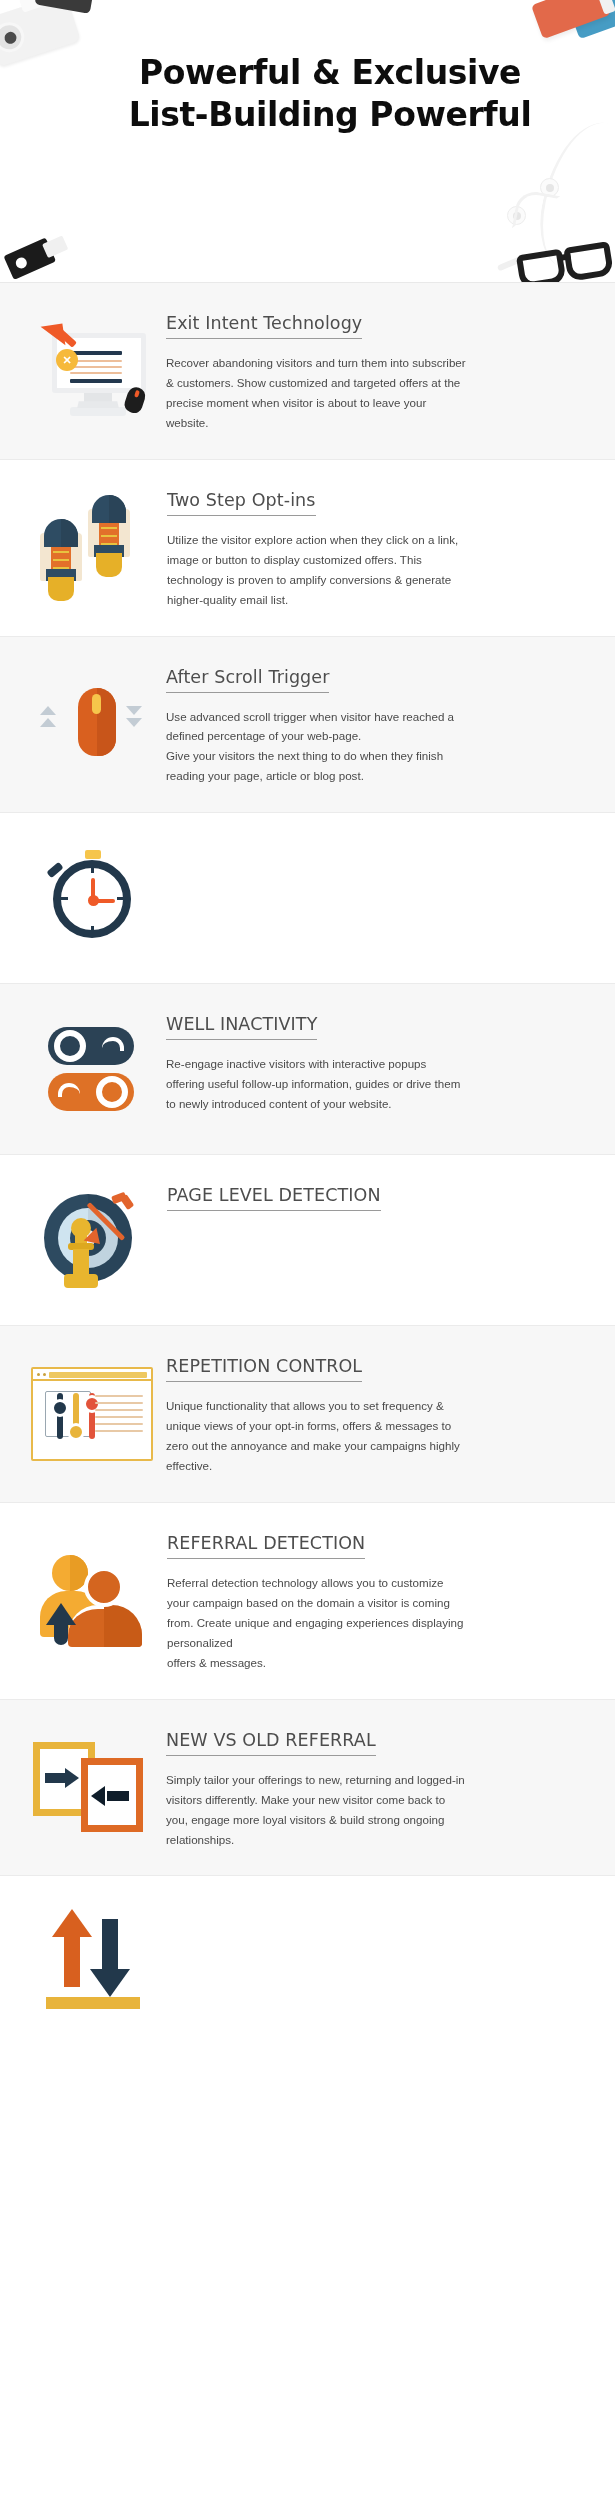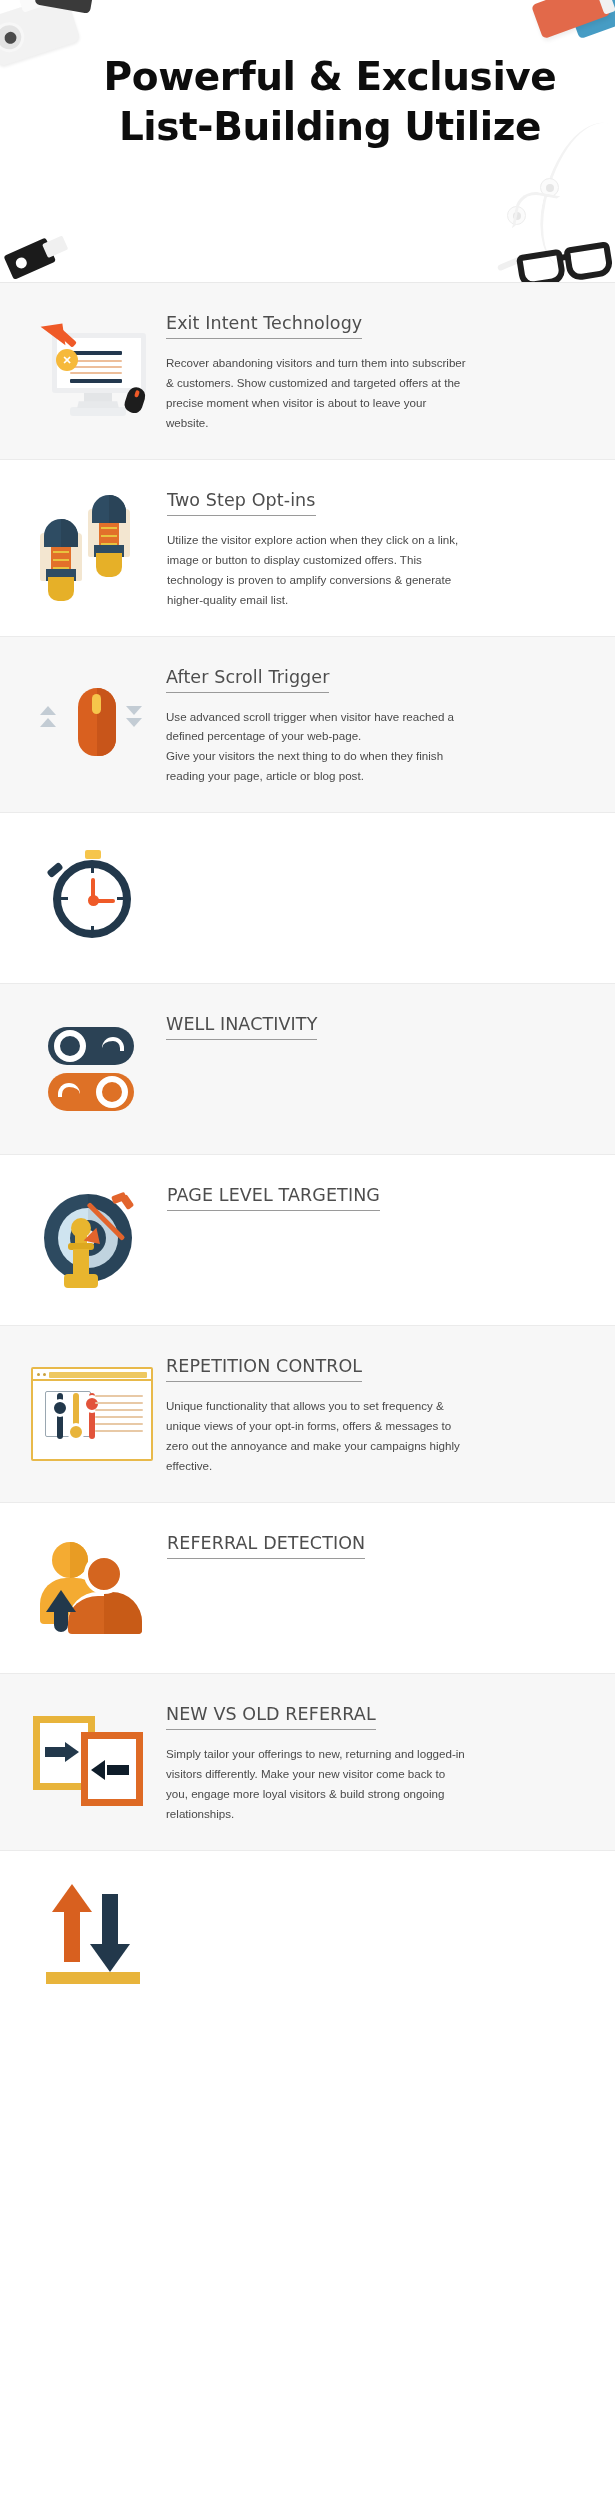--- a/index.html
+++ b/index.html
@@ -25,21 +25,21 @@
     border-bottom: 1px solid #e9e9e9;
   }
   .hero-title {
     position: absolute;
     top: 52px;
     left: 0;
     right: 0;
     text-align: center;
     font-family: "DejaVu Sans", sans-serif;
     font-weight: 700;
-    font-size: 39px;
+    font-size: 33px;
     line-height: 1.28;
     letter-spacing: -0.4px;
     color: #0d0d0d;
     z-index: 5;
     padding-left: 45px;
   }
   .hero-title .l2 { display: block; }
 
   
   .deco { position: absolute; z-index: 1; }
@@ -339,21 +339,21 @@
 
     <div class="deco glasses">
       <div class="gl-arm"></div>
         <div class="gl-l"></div>
         <div class="gl-bridge"></div>
         <div class="gl-r"></div>
     </div>
 
     <h1 class="hero-title">
       <span>Powerful &amp; Exclusive</span>
-      <span class="l2">List-Building Utilize</span>
+      <span class="l2">List-Building Powerful</span>
     </h1>
   </div>
 
   <div class="feature alt">
     <div class="icon-col">
       <div class="ico mon">
         <div class="mon-screen"></div>
         <div class="ln d" style="top:28px"></div>
         <div class="ln t" style="top:37px"></div>
         <div class="ln t" style="top:43px"></div>
@@ -448,20 +448,21 @@
             <span class="tg-arc"></span>
           </div>
         <div class="tg tg2">
             <span class="tg-arc"></span>
             <span class="tg-knob"></span>
           </div>
       </div>
     </div>
     <div class="text-col">
       <div class="feat-title">WELL INACTIVITY</div>
+      <div class="feat-desc">Re-engage inactive visitors with interactive popups offering useful follow-up information, guides or drive them to newly introduced content of your website.</div>
     </div>
   </div>
 
   <div class="feature plain">
     <div class="icon-col">
       <div class="ico target">
         <div class="tgt-r tgt-1"></div>
         <div class="tgt-r tgt-2"></div>
         <div class="tgt-r tgt-3"></div>
         <div class="tgt-r tgt-4"></div>
@@ -474,21 +475,21 @@
             <div class="pawn-f"></div>
         </div>
         <div class="arw">
           <div class="arw-s"></div>
             <div class="arw-t"></div>
             <div class="arw-head"></div>
         </div>
       </div>
     </div>
     <div class="text-col">
-      <div class="feat-title">PAGE LEVEL TARGETING</div>
+      <div class="feat-title">PAGE LEVEL DETECTION</div>
     </div>
   </div>
 
   <div class="feature alt">
     <div class="icon-col">
       <div class="ico brw">
         <div class="brw-bar">
           <div class="brw-dots">
               <i></i>
               <i></i>
@@ -532,20 +533,22 @@
           <div class="p-front-sh"></div>
           <div class="p-front-h"></div>
         <div class="p-arrow">
             <div class="p-arrow-h"></div>
             <div class="p-arrow-t"></div>
           </div>
       </div>
     </div>
     <div class="text-col">
       <div class="feat-title">REFERRAL DETECTION</div>
+      <div class="feat-desc" style="white-space:pre-line">Referral detection technology allows you to customize your campaign based on the domain a visitor is coming from. Create unique and engaging experiences displaying personalized
+offers &amp; messages.</div>
     </div>
   </div>
 
   <div class="feature alt">
     <div class="icon-col">
       <div class="ico nvo">
         <div class="card-y"></div>
         <div class="ar-r">
             <div class="sh"></div>
             <div class="hd"></div>

